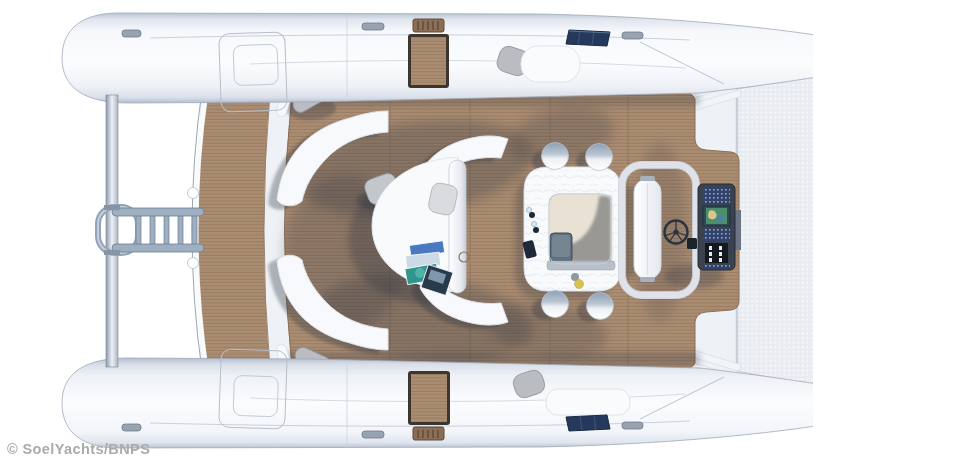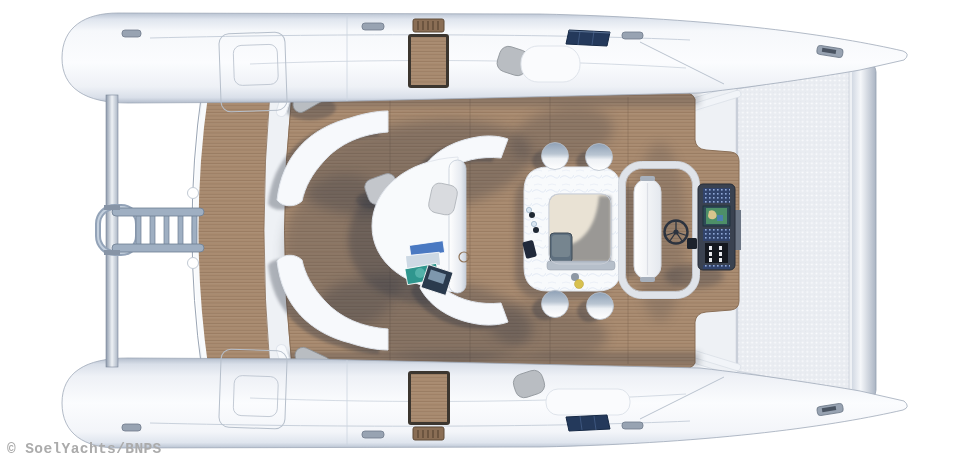--- a/index.html
+++ b/index.html
@@ -1,17 +1,17 @@
 <!DOCTYPE html>
 <html style="--background: #ffffff; --hull-white: #f6f8fb; --hull-edge: #9fa9b9; --teak: #a98b70; --teak-line: #8a6d54; --teak-dark-frame: #3c362f; --shadow: #2c3340; --bench-white: #f7f9fc; --trampoline: #e9ecf1; --trampoline-dot: #fbfcfe; --solar-panel: #24395b; --console: #3a4250; --console-panel-blue: #31436b; --screen-map-green: #4d8f68; --wheel: #2c333f; --metal: #9fafc2; --fender-gray: #b9bdc2; --bar-top: #f8fafc; --bar-hole-floor: #e9e2d4; --cabinet: #5f707f; --magazine-blue: #4a79c2; --magazine-teal: #2f968e; --magazine-dark: #2a3a4d; --lemon-yellow: #d8c14f; --watermark-gray: #ababab;"><head>
 <meta charset="utf-8">
 <style>
   html,body{margin:0;padding:0;background:#fff;}
-  #stage{position:relative;width:962px;height:461px;background:var(--background,#ffffff);overflow:hidden;
-         font-family:Liberation Mono, monospace;}
+  #stage{position:relative;width:813px;height:461px;background:var(--background,#ffffff);overflow:hidden;
+         font-family:Liberation Sans, sans-serif;}
   #boat-svg{position:absolute;left:0;top:0;}
   #watermark{position:absolute;left:7px;bottom:4px;font-size:14.5px;font-weight:bold;
              color:var(--watermark-gray,#ababab);letter-spacing:.4px;}
 </style>
 </head>
 <body>
 
 <div id="stage">
 <svg id="boat-svg" width="962" height="461" viewBox="0 0 962 461">
   <defs>

